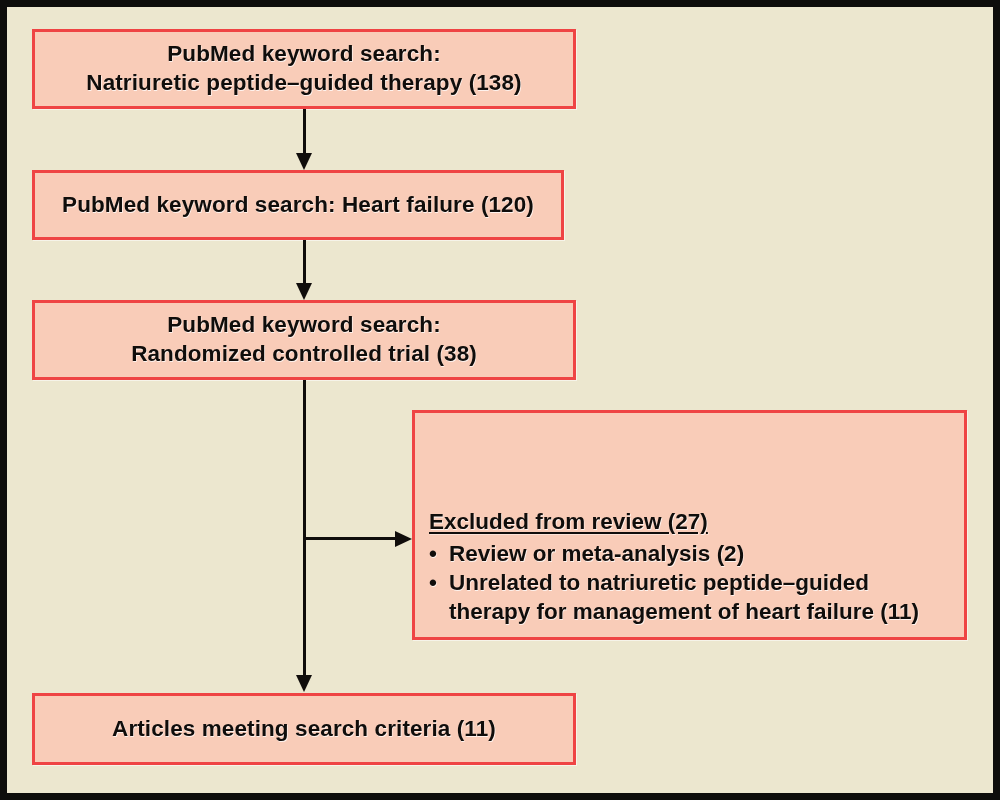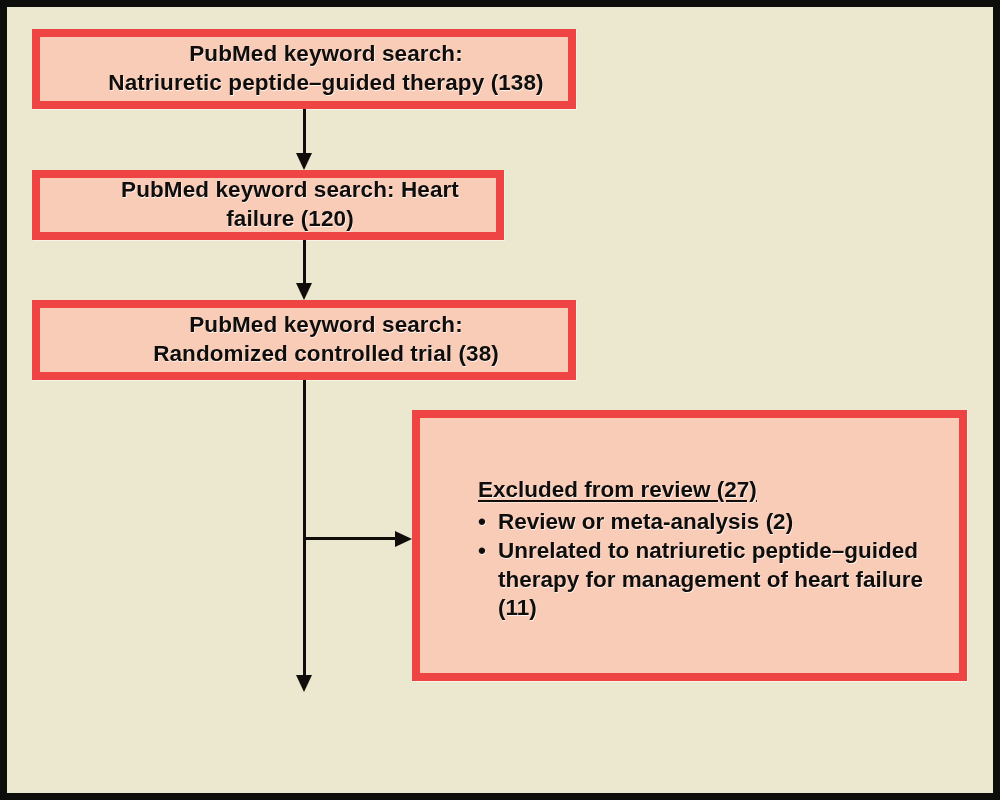--- a/index.html
+++ b/index.html
@@ -16,43 +16,42 @@
     background: #ece7cf;
     border: 7px solid #0d0d0b;
     overflow: hidden;
     font-family: "Liberation Sans", sans-serif;
   }
   
   .node {
     position: absolute;
     box-sizing: border-box;
     background: #f9ccb8;
-    border: 8px solid #ef4444;
+    border: 3px solid #ef4444;
     display: flex;
     align-items: center;
     justify-content: center;
     box-shadow: 1px 1px 0 rgba(255,255,255,0.55);
-    padding-left: 44px;
   }
   .node-text {
     font-weight: bold;
     color: #100d0b;
     text-align: center;
     line-height: 1.28;
     text-shadow: 0.6px 0.6px 0 rgba(255,255,255,0.75);
     letter-spacing: 0.1px;
     white-space: pre-line;
     padding: 0 10px;
   }
   
   #node-search1 { left: 25px;  top: 22px;  width: 544px; height: 80px; }
-  #node-search2 { left: 25px;  top: 163px; width: 472px; height: 70px; }
+  #node-search2 { left: 25px;  top: 163px; width: 532px; height: 70px; }
   #node-search3 { left: 25px;  top: 293px; width: 544px; height: 80px; }
-  #node-excluded{ left: 405px; top: 403px; width: 555px; height: 271px;
-                  align-items: center; justify-content: flex-start; }
+  #node-excluded{ left: 405px; top: 403px; width: 555px; height: 230px;
+                  align-items: flex-end; justify-content: flex-start; }
   #node-included{ left: 25px;  top: 686px; width: 544px; height: 72px; }
 
   #node-search1 .node-text,
   #node-search2 .node-text,
   #node-search3 .node-text,
   #node-included .node-text { font-size: 22.5px; }
 
   
   .excluded-inner {
     padding: 18px 14px 10px 14px;
@@ -157,14 +156,17 @@
   <div class="node" id="node-excluded">
     <div class="excluded-inner">
       <div class="excluded-heading">Excluded from review (27)</div>
       <ul class="excluded-list">
         <li><span class="bullet-mark">•</span><span class="li-text">Review or meta-analysis (2)</span></li>
         <li><span class="bullet-mark">•</span><span class="li-text">Unrelated to natriuretic peptide–guided therapy for management of heart failure (11)</span></li>
       </ul>
     </div>
   </div>
 
+  <div class="node" id="node-included">
+    <div class="node-text">Articles meeting search criteria (11)</div>
+  </div>
 
 </div>
 
 </body></html>

